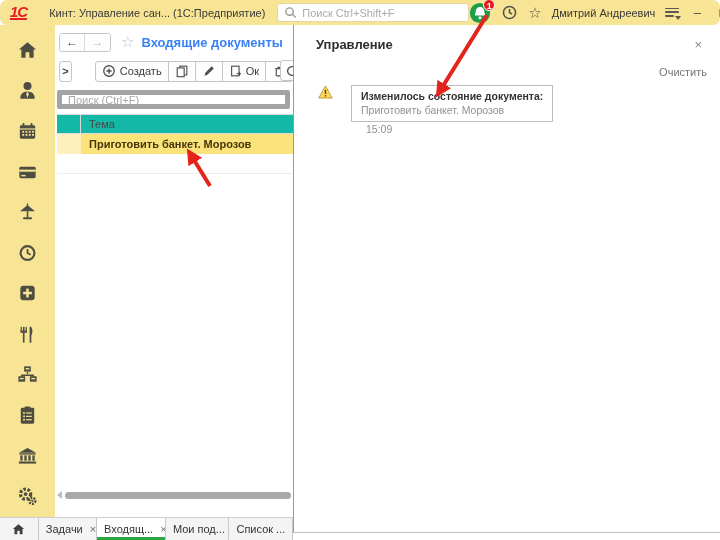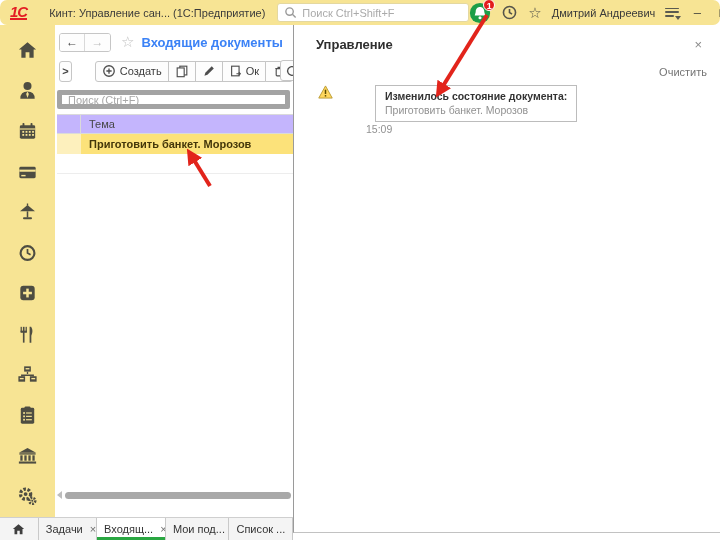--- a/index.html
+++ b/index.html
@@ -54,21 +54,21 @@
   .btngroup .tbtn:first-child { border-radius:3px 0 0 3px; }
   .btngroup .tbtn:last-child { border-radius:0 3px 3px 0; }
   .create-lbl { margin-left:4px; color:#3c3c3c; }
   .ok-lbl { margin-left:3px; color:#3c3c3c; }
   .refresh-btn { position:absolute; left:221px; top:0; width:24px; border-radius:3px; }
   .searchrow { margin:8px 0 0 2px; }
   .list-search { width:233px; height:19px; border:5px solid #a3a3a3; border-radius:2px; padding:0 6px;
     font-size:11px; color:#333; outline:none; font-family:inherit; }
   .list-search::placeholder { color:#a8a8a8; }
   .grid { margin:5px 0 0 2px; width:236px; }
-  .grid-header { display:flex; height:20px; background:#c4b5fd; border-top:1px solid #dadada; border-bottom:1px solid #dadada; align-items:center; }
+  .grid-header { display:flex; height:20px; background:#14b8a6; border-top:1px solid #dadada; border-bottom:1px solid #dadada; align-items:center; }
   .gh-mark { width:24px; height:100%; border-right:1px solid #dadada; }
   .gh-subject { padding-left:8px; color:#474747; }
   .grid-row { display:flex; height:20px; align-items:center; cursor:pointer; }
   .grid-row.hl .cell-mark { background:#fdf0bd; }
   .grid-row.hl .cell-subject { background:#fce27a; }
   .cell-mark { width:24px; height:100%; }
   .cell-subject { flex:1; height:100%; display:flex; align-items:center; padding-left:8px;
     font-weight:bold; color:#44370a; white-space:nowrap; overflow:hidden; }
   .grid-row.empty { border-bottom:1px solid #ededed; cursor:default; }
   .hscroll { position:absolute; left:2px; top:465px; width:234px; height:10px; display:flex; align-items:center; }
@@ -82,21 +82,21 @@
     background:#f4f4f4; color:#333; cursor:pointer; position:relative; white-space:nowrap; overflow:hidden; }
   .tab.home { width:42px; justify-content:center; }
   .tab .x { margin-left:7px; color:#6e6e6e; font-size:11px; cursor:pointer; }
   .tab.active { background:#fff; box-shadow:inset 0 -3px 0 #2aa742; }
   
   .panel { position:absolute; left:293px; top:25px; width:427px; height:508px; background:#fff;
     border-left:1px solid #9a9a9a; border-bottom:1px solid #c2c2c2; z-index:5; }
   .panel-title { position:absolute; left:22px; top:12px; font-weight:bold; font-size:13px; color:#2f2f2f; }
   .panel-close { position:absolute; right:18px; top:12px; color:#8a8a8a; font-size:13px; cursor:pointer; }
   .panel-clear { position:absolute; right:13px; top:41px; color:#757575; cursor:pointer; }
-  .notif-row { position:absolute; left:24px; top:60px; display:flex; align-items:flex-start;gap:24px; }
+  .notif-row { position:absolute; left:24px; top:60px; display:flex; align-items:flex-start; }
   .notif-box { margin-left:18px; border:1px solid #bcbcbc; padding:4px 9px 5px; background:#fff; cursor:pointer; }
   .notif-title { font-weight:bold; font-size:10.5px; color:#333; white-space:nowrap; }
   .notif-subj { font-size:10.5px; color:#919191; margin-top:2px; white-space:nowrap; }
   .notif-time { position:absolute; left:72px; top:98px; color:#919191; font-size:10.5px; }
   
   .arrows { position:absolute; left:0; top:0; width:720px; height:540px; z-index:100; pointer-events:none; }
 </style>
 </head>
 <body>
 

